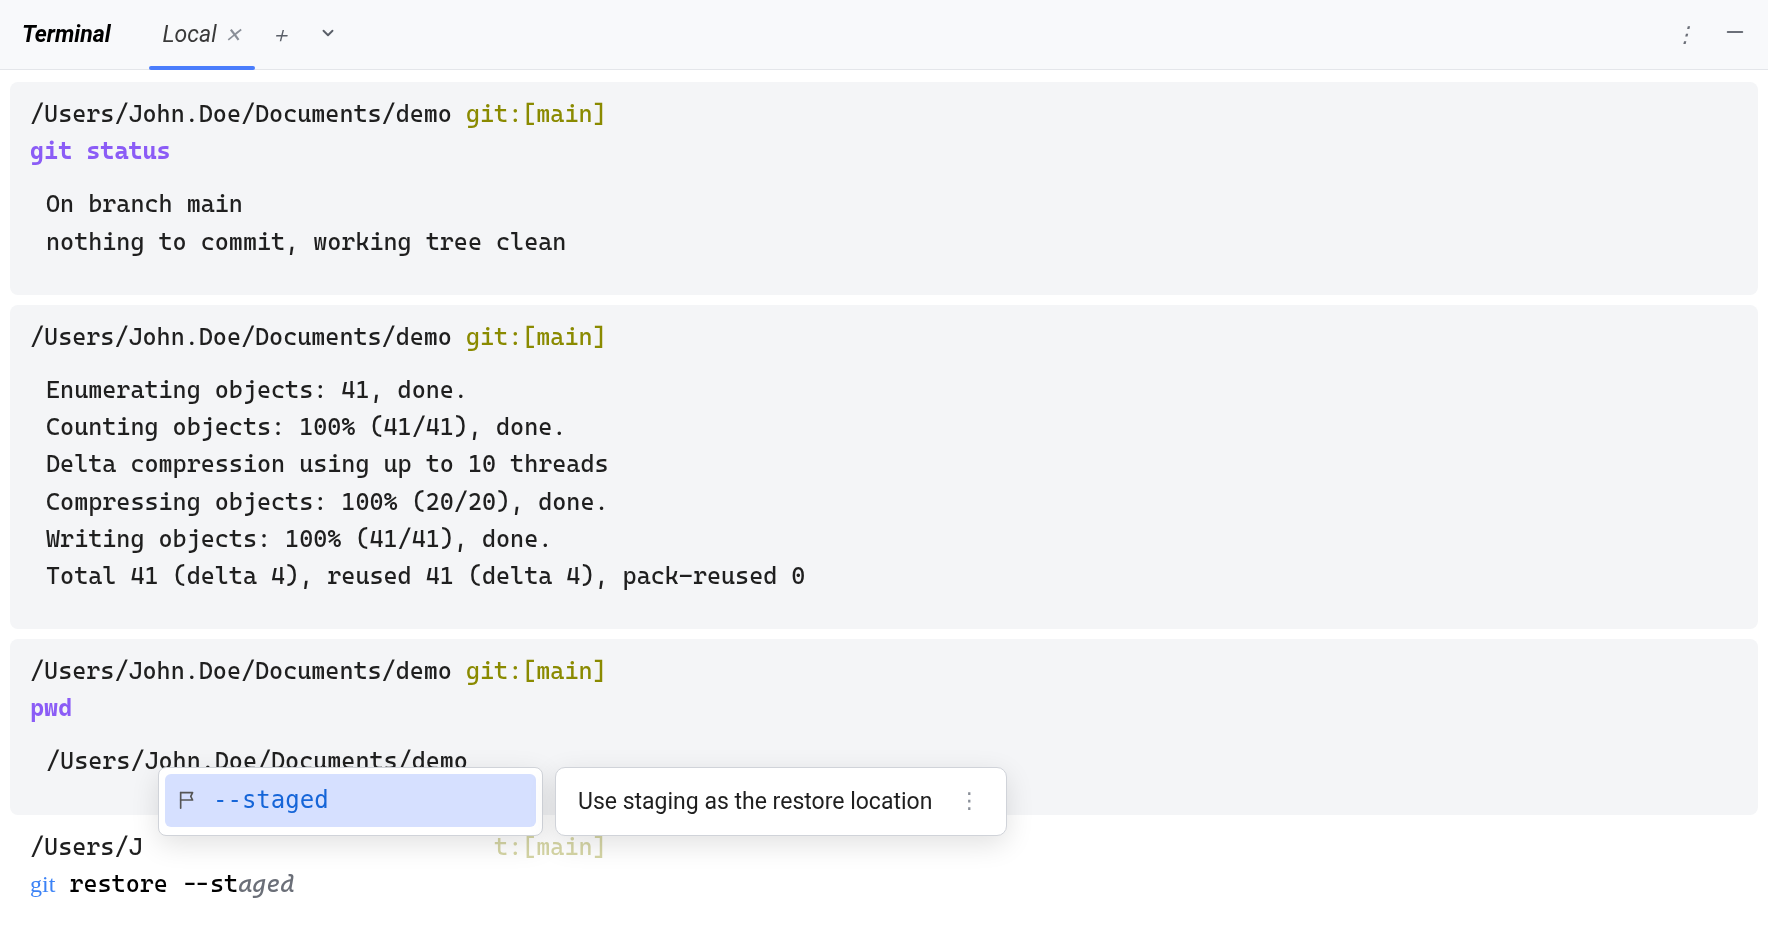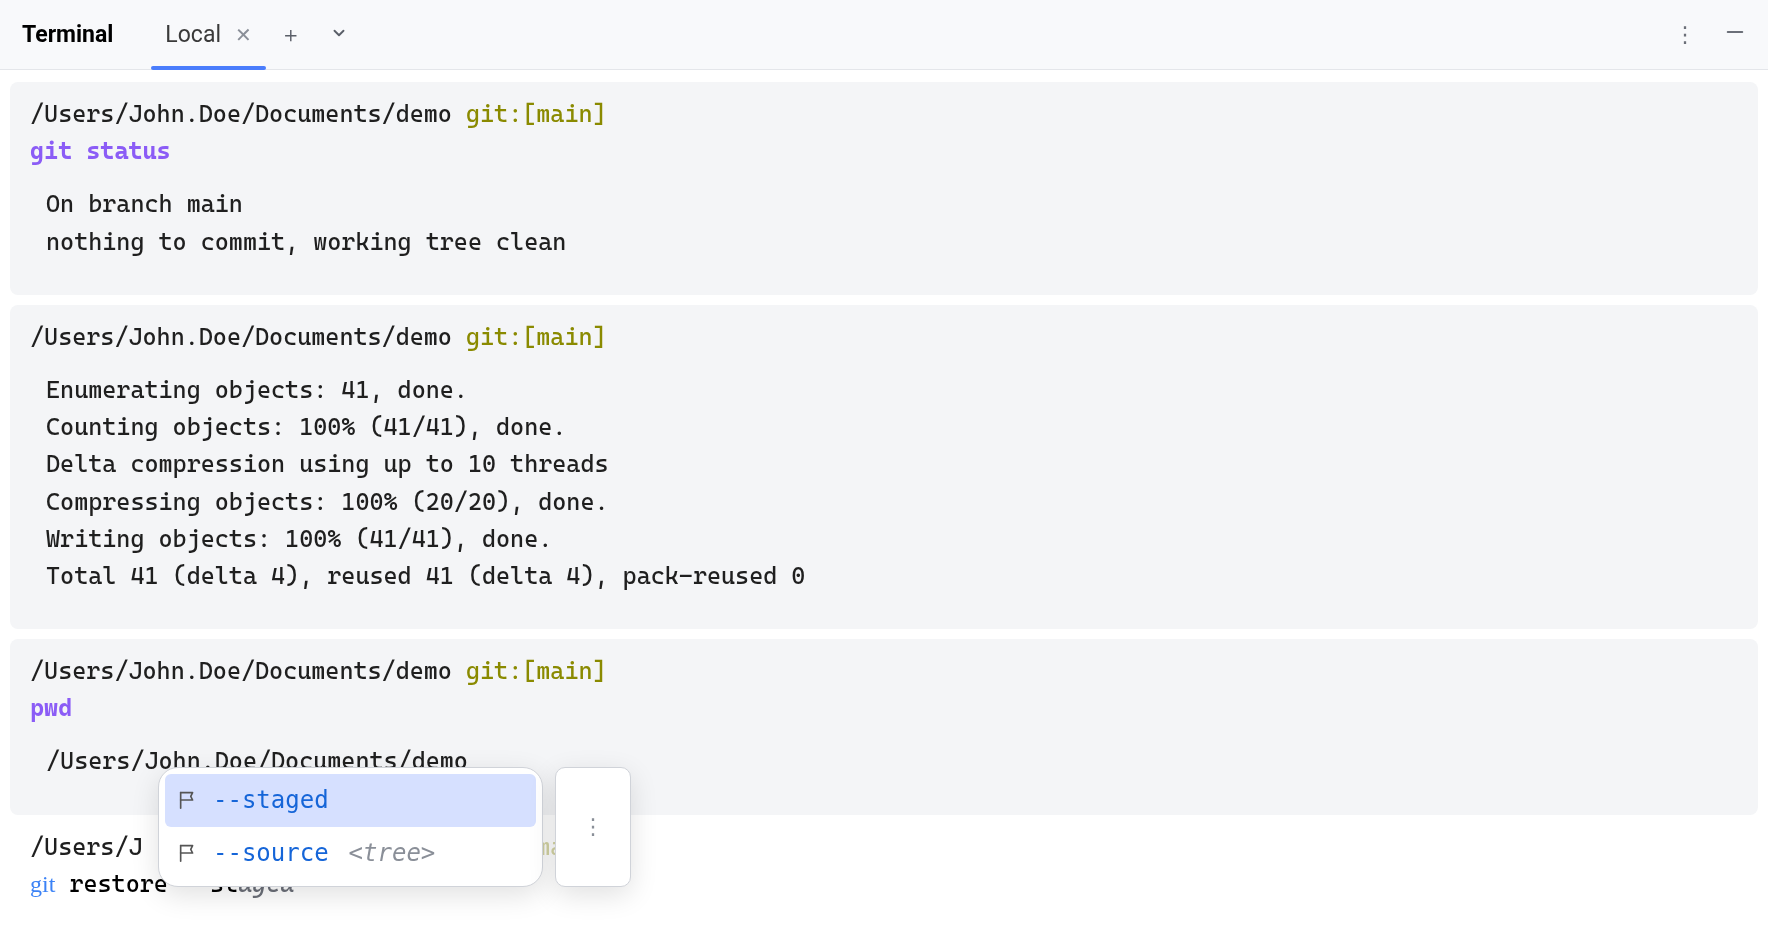--- a/index.html
+++ b/index.html
@@ -15,31 +15,32 @@
 
   
   .tabbar {
     display: flex;
     align-items: center;
     height: 70px;
     border-bottom: 1px solid #e4e6ea;
     background: #f8f9fb;
     padding: 0 8px;
     font-family: -apple-system, BlinkMacSystemFont, "Segoe UI", Roboto, sans-serif;
+    font-style: italic;
   }
   .tab-title {
     font-weight: 700;
     font-size: 23px;
     color: #000;
     padding: 0 14px;
   }
   .tab-item {
     display: flex;
     align-items: center;
-    gap: 14px;
+    gap: 8px;
     padding: 16px 14px;
     margin-left: 24px;
     position: relative;
     height: 100%;
   }
   .tab-item.active::after {
     content: "";
     position: absolute;
     bottom: -1px;
     left: 0;
@@ -110,21 +111,21 @@
   
   .ac-wrap {
     position: absolute;
     display: flex;
     gap: 12px;
     z-index: 10;
   }
   .ac-list {
     background: #fff;
     border: 1px solid #d0d3d9;
-    border-radius: 20px;
+    border-radius: 8px;
     box-shadow: 0 8px 28px rgba(0,0,0,0.12);
     width: 385px;
     padding: 6px;
   }
   .ac-item {
     display: flex;
     align-items: center;
     gap: 14px;
     padding: 8px 12px;
     border-radius: 6px;
@@ -242,31 +243,22 @@
         <div class="ac-item selected">
           <span class="ac-icon">
             <svg viewBox="0 0 24 24" fill="none" stroke-width="1.8" stroke-linecap="round" stroke-linejoin="round">
                 <path d="M4 21V4"></path>
                 <path d="M4 4h13l-2 4 2 4H4"></path>
               </svg>
           </span>
           <span class="ac-flag">--staged</span>
           <span class="ac-arg"></span>
         </div>
-        <div class="ac-item">
-          <span class="ac-icon">
-            <svg viewBox="0 0 24 24" fill="none" stroke-width="1.8" stroke-linecap="round" stroke-linejoin="round">
-                <path d="M4 21V4"></path>
-                <path d="M4 4h13l-2 4 2 4H4"></path>
-              </svg>
-          </span>
-          <span class="ac-flag">--source</span>
-          <span class="ac-arg">&lt;tree&gt;</span>
-        </div>
       </div>
 
       <div class="ac-tip">
+        <span>Use staging as the restore location</span>
         <span class="ac-tip-kebab">⋮</span>
       </div>
     </div>
   </div>
 
 </div>
 
 </body></html>

